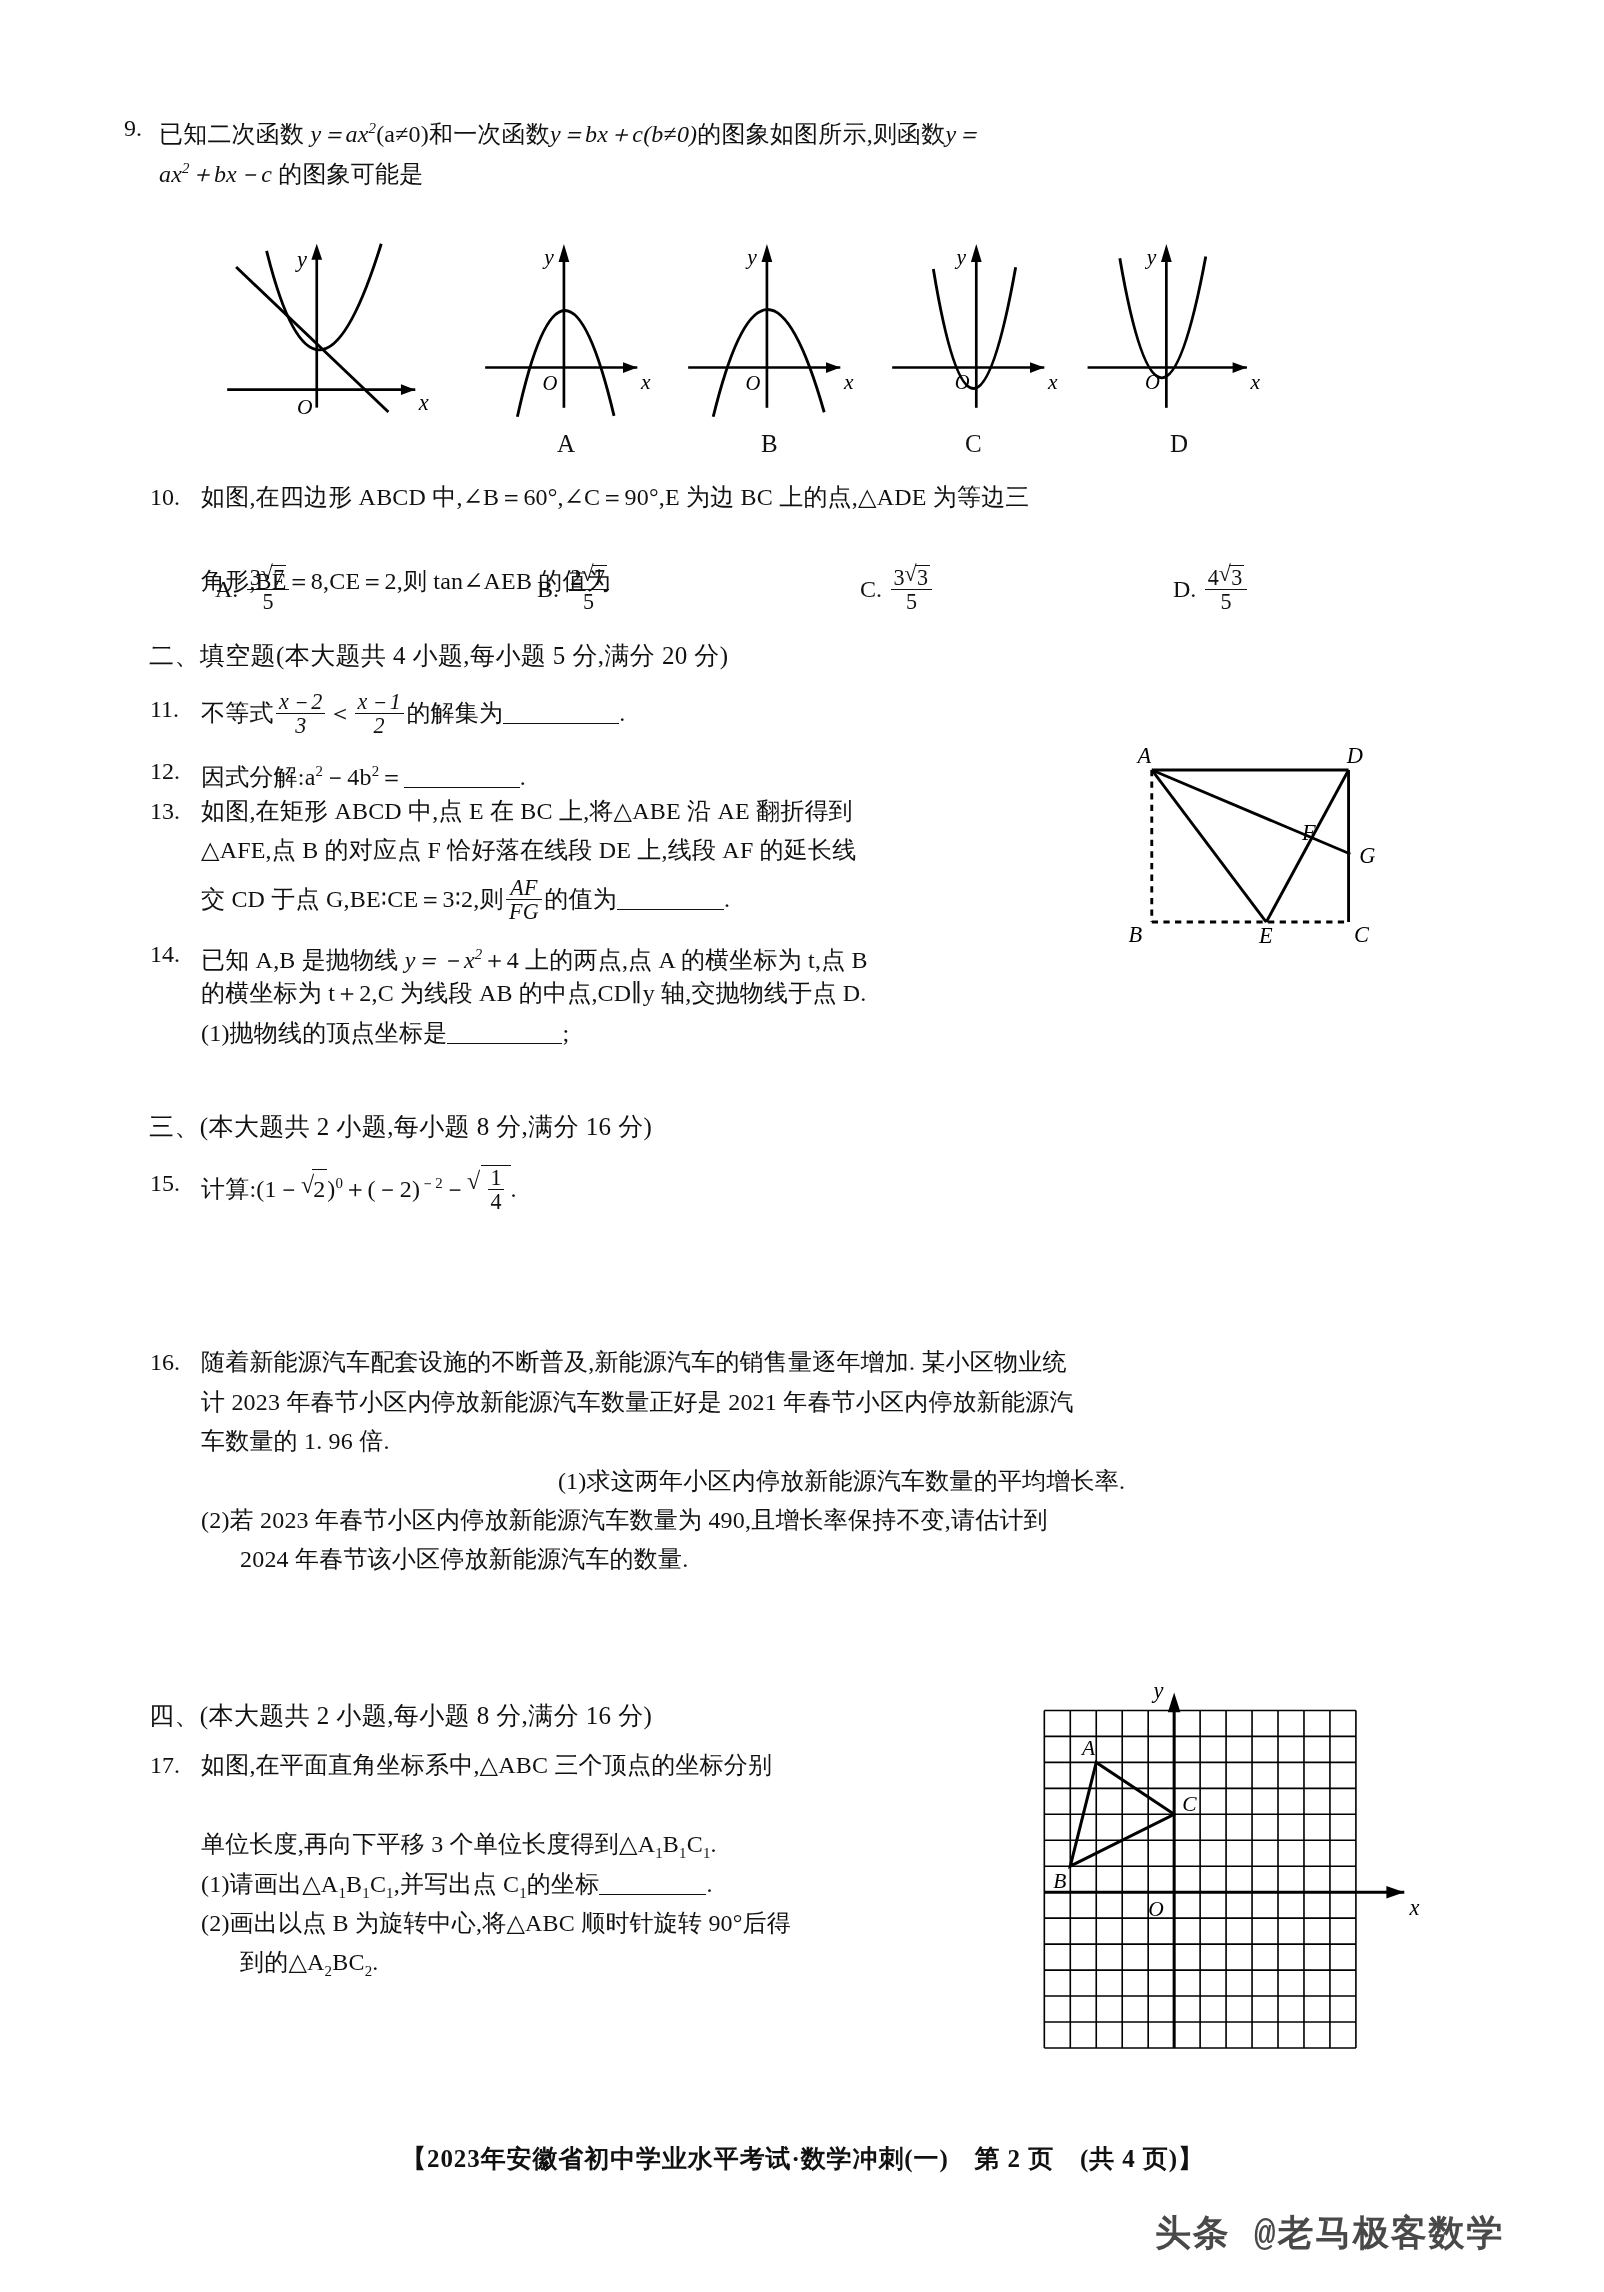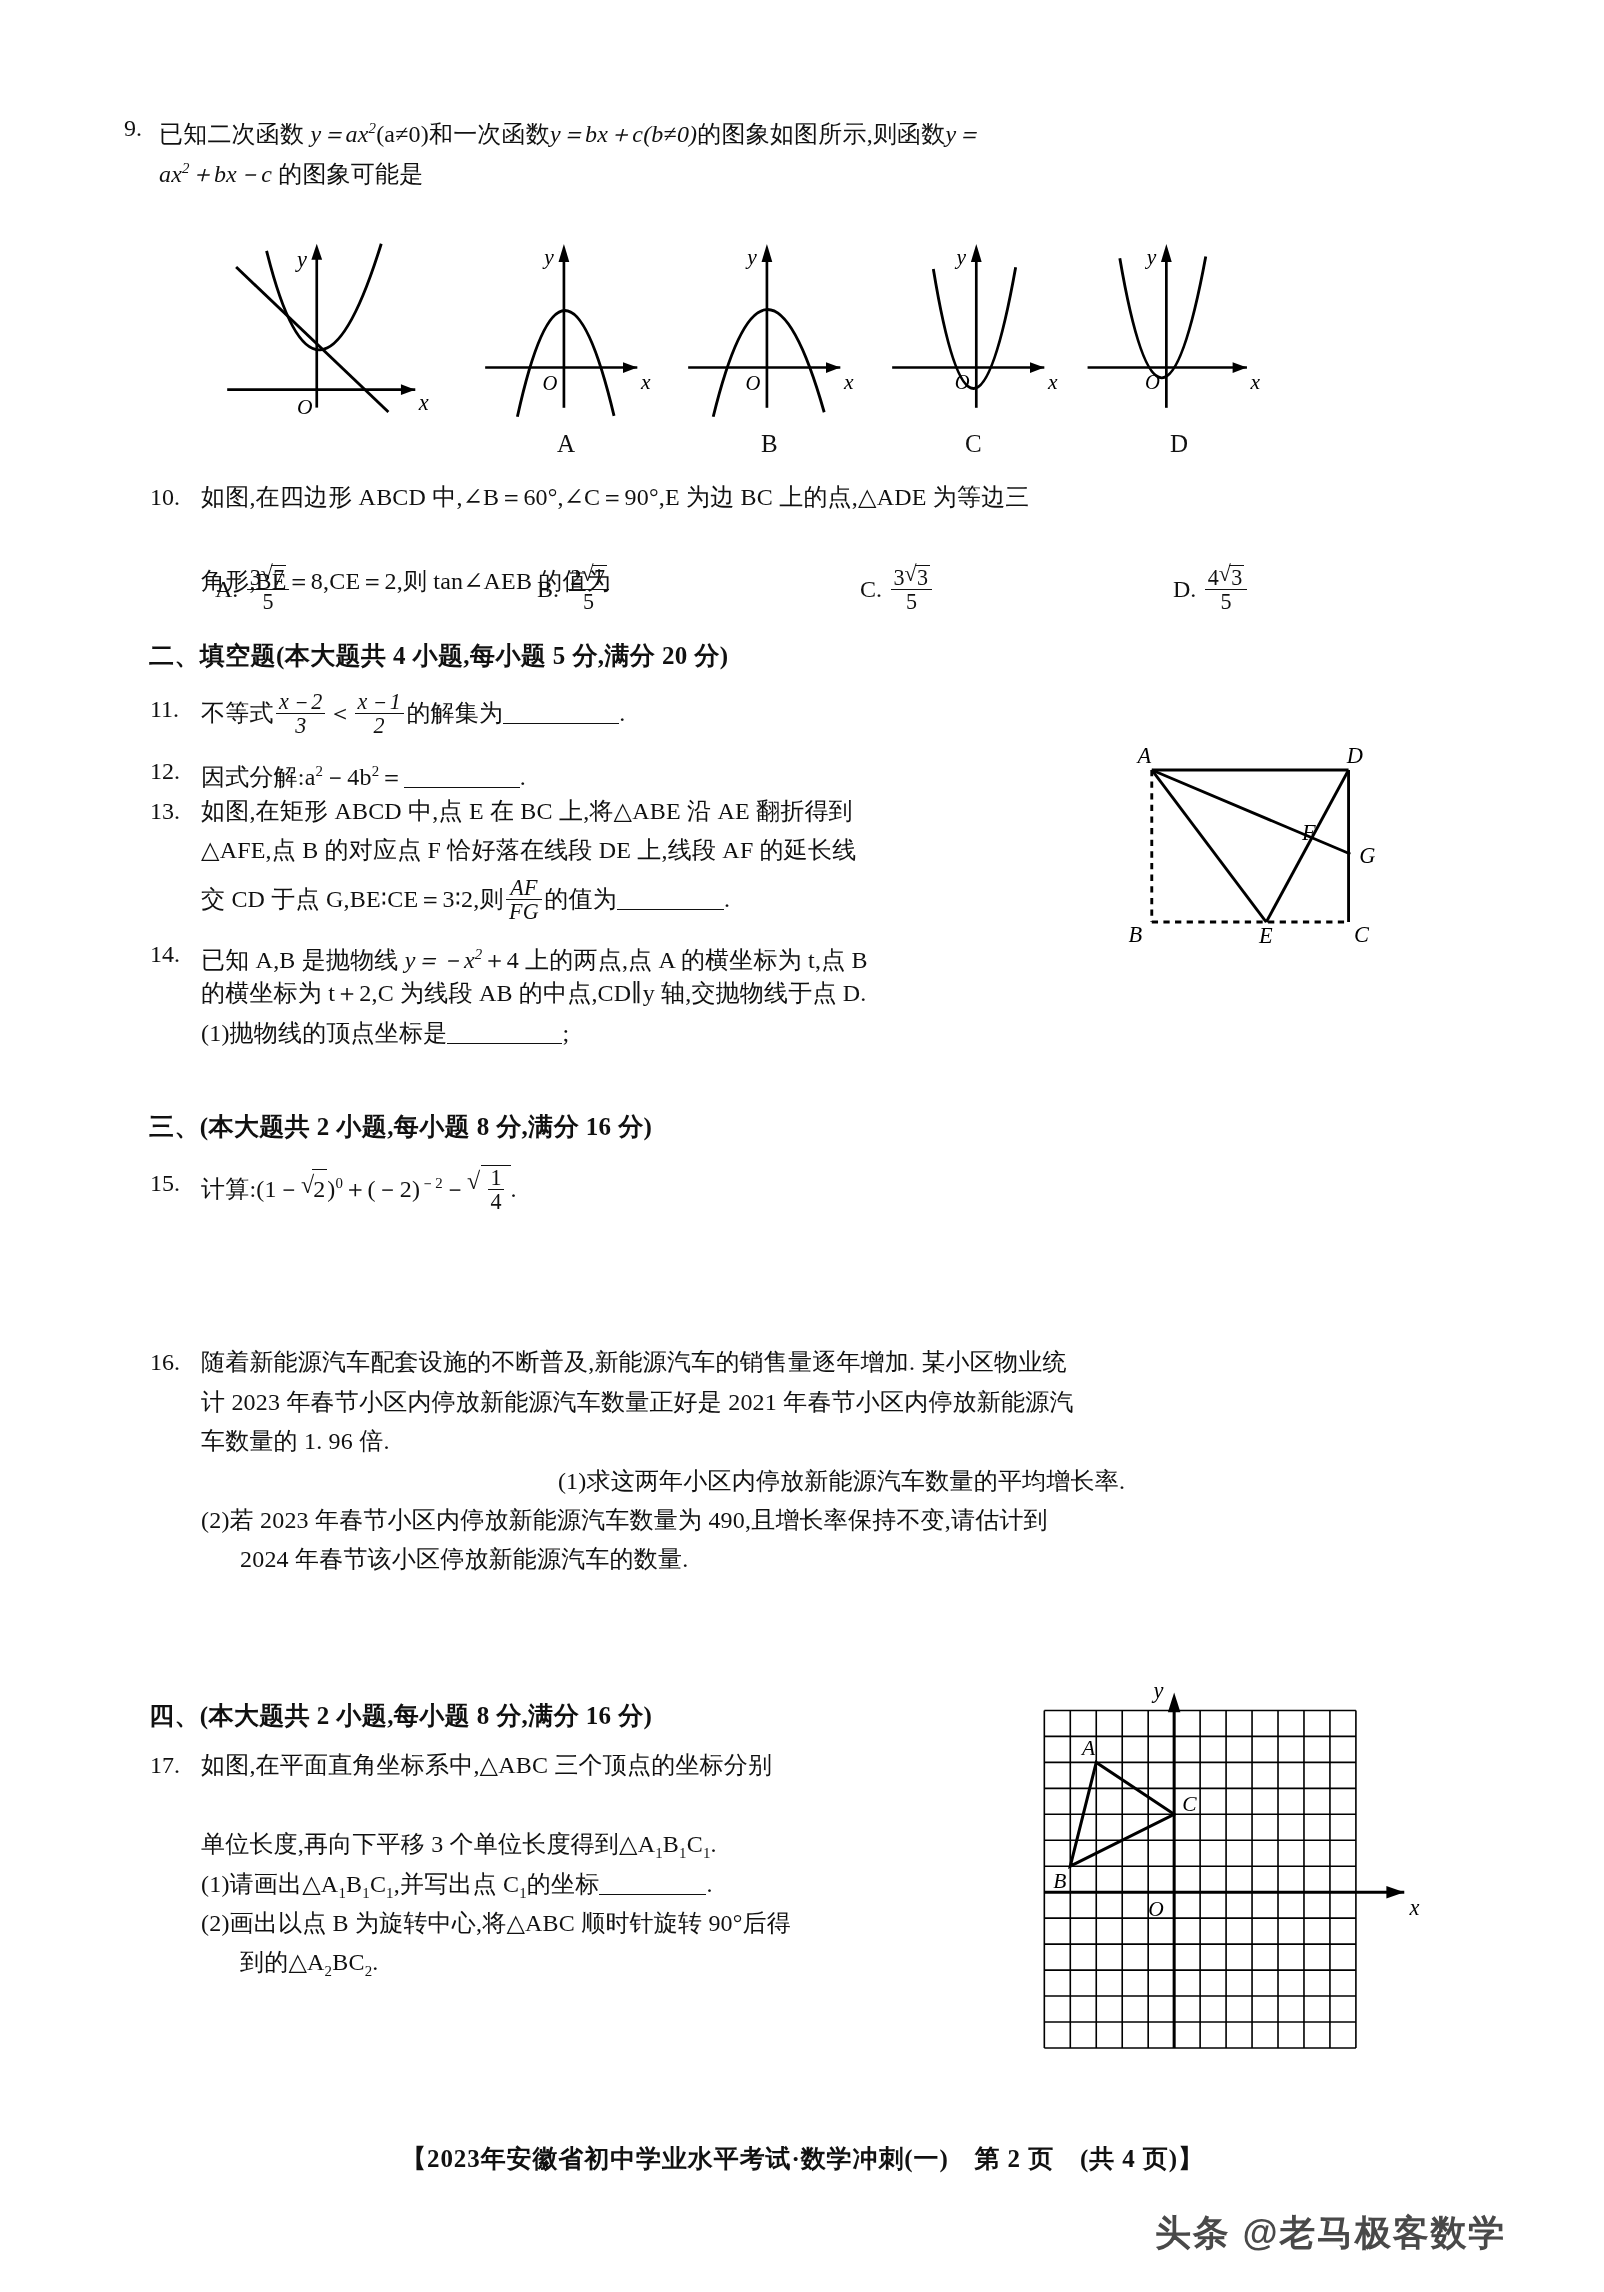--- a/index.html
+++ b/index.html
@@ -6,21 +6,21 @@
   body{
     width:1605px;height:2293px;position:relative;overflow:hidden;
     font-family:"Liberation Serif","DejaVu Serif",serif;
     color:#111;
   }
   .page{position:absolute;left:0;top:0;width:1605px;height:2293px;}
 
   
   .q{position:absolute;font-size:24px;line-height:39px;letter-spacing:0.2px;}
   .qnum{position:absolute;font-size:24px;line-height:39px;}
-  .sec-head{position:absolute;font-size:25px;font-weight:bold;line-height:36px;letter-spacing:0.4px;}
+  .sec-head{position:absolute;font-size:25px;font-weight:normal;line-height:36px;letter-spacing:0.4px;}
   .ital{font-style:italic;}
   .blank{display:inline-block;border-bottom:1.8px solid #111;vertical-align:-2.7px;}
 
   
   .frac{display:inline-block;vertical-align:-0.55em;text-align:center;font-size:0.92em;line-height:1.06;margin:0 2.7px;}
   .frac .num{display:block;padding:0 2.7px;border-bottom:1.8px solid #111;}
   .frac .den{display:block;padding:0 2.7px;}
   .sup{font-size:0.62em;vertical-align:super;}
   .sub{font-size:0.62em;vertical-align:sub;}
 
@@ -29,21 +29,21 @@
   .rad:before{content:"\221A";position:absolute;left:0;top:-1.8px;font-size:1.0em;}
   .radbar{display:inline-block;border-top:1.8px solid #111;padding:0 1.8px;margin-top:0.9px;}
 
   
   svg{display:block;}
   .fig{position:absolute;}
 
   
   .footer{position:absolute;width:100%;text-align:center;font-size:25px;font-weight:bold;letter-spacing:0.9px;}
   .watermark{position:absolute;font-size:36px;font-weight:bold;color:#3a3a3a;
-             font-family:Liberation Sans, sans-serif;letter-spacing:1.8px;opacity:.92;}
+             font-family:Liberation Mono, monospace;letter-spacing:1.8px;opacity:.92;}
   .opt-letter{position:absolute;font-size:25px;}
   .choice{position:absolute;font-size:24px;}
 </style>
 </head>
 <body>
 
 <div class="page">
 
   <div class="qnum" style="left:124px;top:109px;">9.</div>
   <div class="q" style="left:159px;top:109px;width:1325px;">

